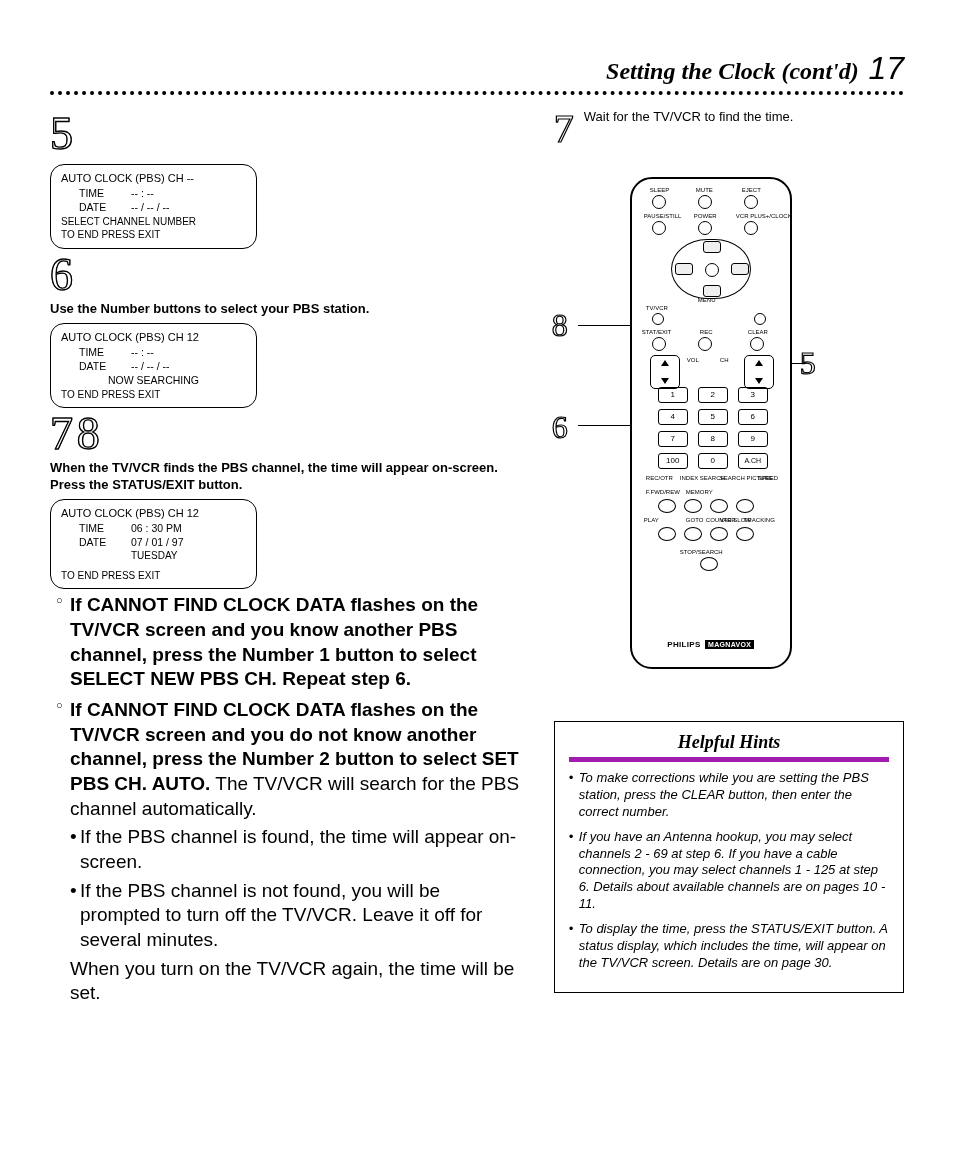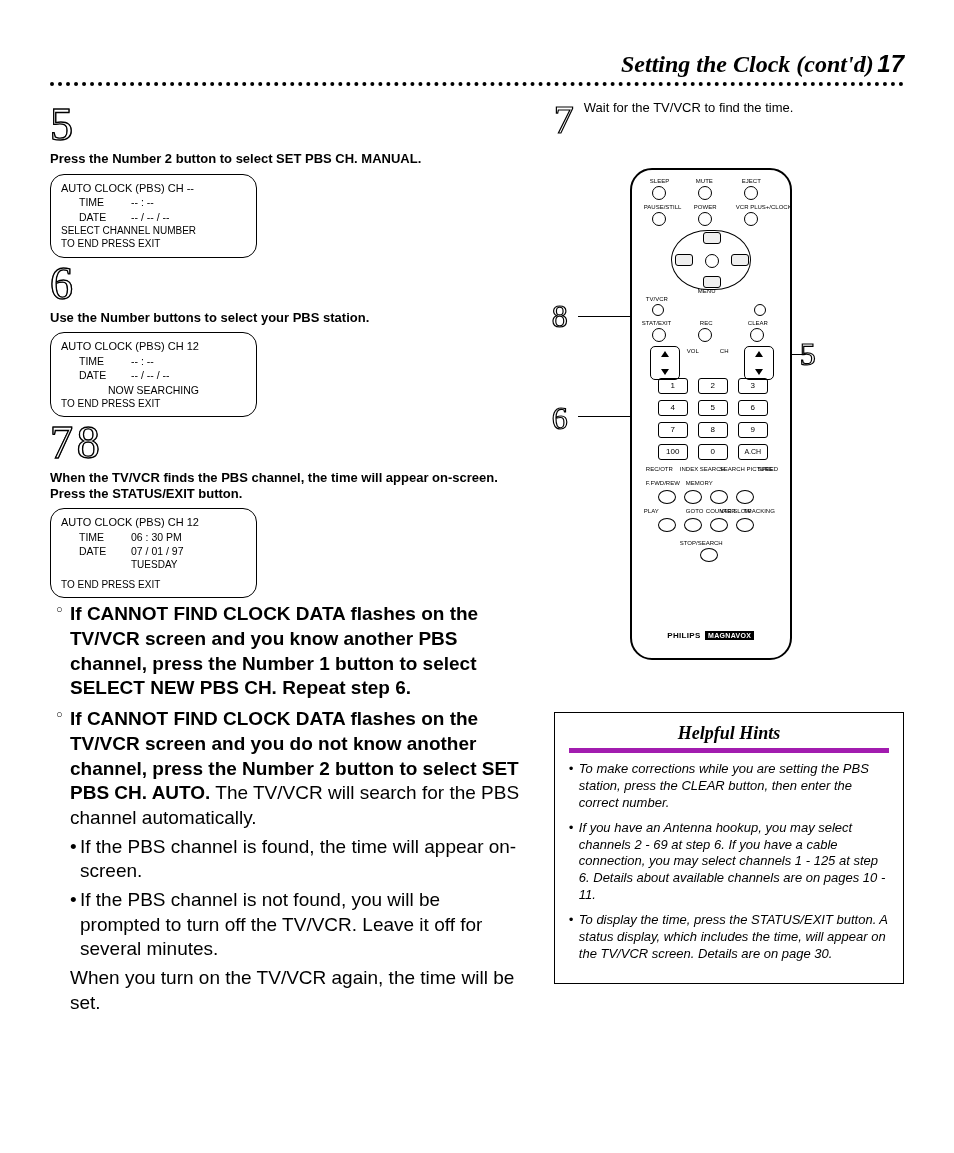--- a/index.html
+++ b/index.html
@@ -20,22 +20,23 @@
   }
   .page-title {
     font-family: Georgia, "Times New Roman", serif;
     font-style: italic;
     font-weight: bold;
     font-size: 24px;
   }
   .page-num {
     font-family: Arial, sans-serif;
     font-style: italic;
-    font-weight: bold;
-    font-size: 24px;
+    font-weight: normal;
+    font-size: 32px;
+    margin-left: 6px;
   }
   .two-col {
     display: flex;
     gap: 30px;
   }
   .left-col { flex: 1.15; }
   .right-col { flex: 0.85; }
 
   .step-num {
     font-family: Georgia, serif;
@@ -186,21 +187,20 @@
   <span class="page-title">Setting the Clock (cont'd)</span>
   <span class="page-num">17</span>
 </div>
 
 <div class="two-col">
 
   <div class="left-col">
 
     
     <div class="step-num">5</div>
-    <p class="step-text bold">Press the Number 2 button to select SET PBS CH. MANUAL.</p>
     <div class="osd-box">
       <div class="hdr">AUTO CLOCK (PBS) CH --</div>
       <div class="osd-row">
           <span class="osd-lbl">TIME</span>
           <span class="osd-val">-- : --</span>
         </div>
       <div class="osd-row">
           <span class="osd-lbl">DATE</span>
           <span class="osd-val">-- / -- / --</span>
         </div>

